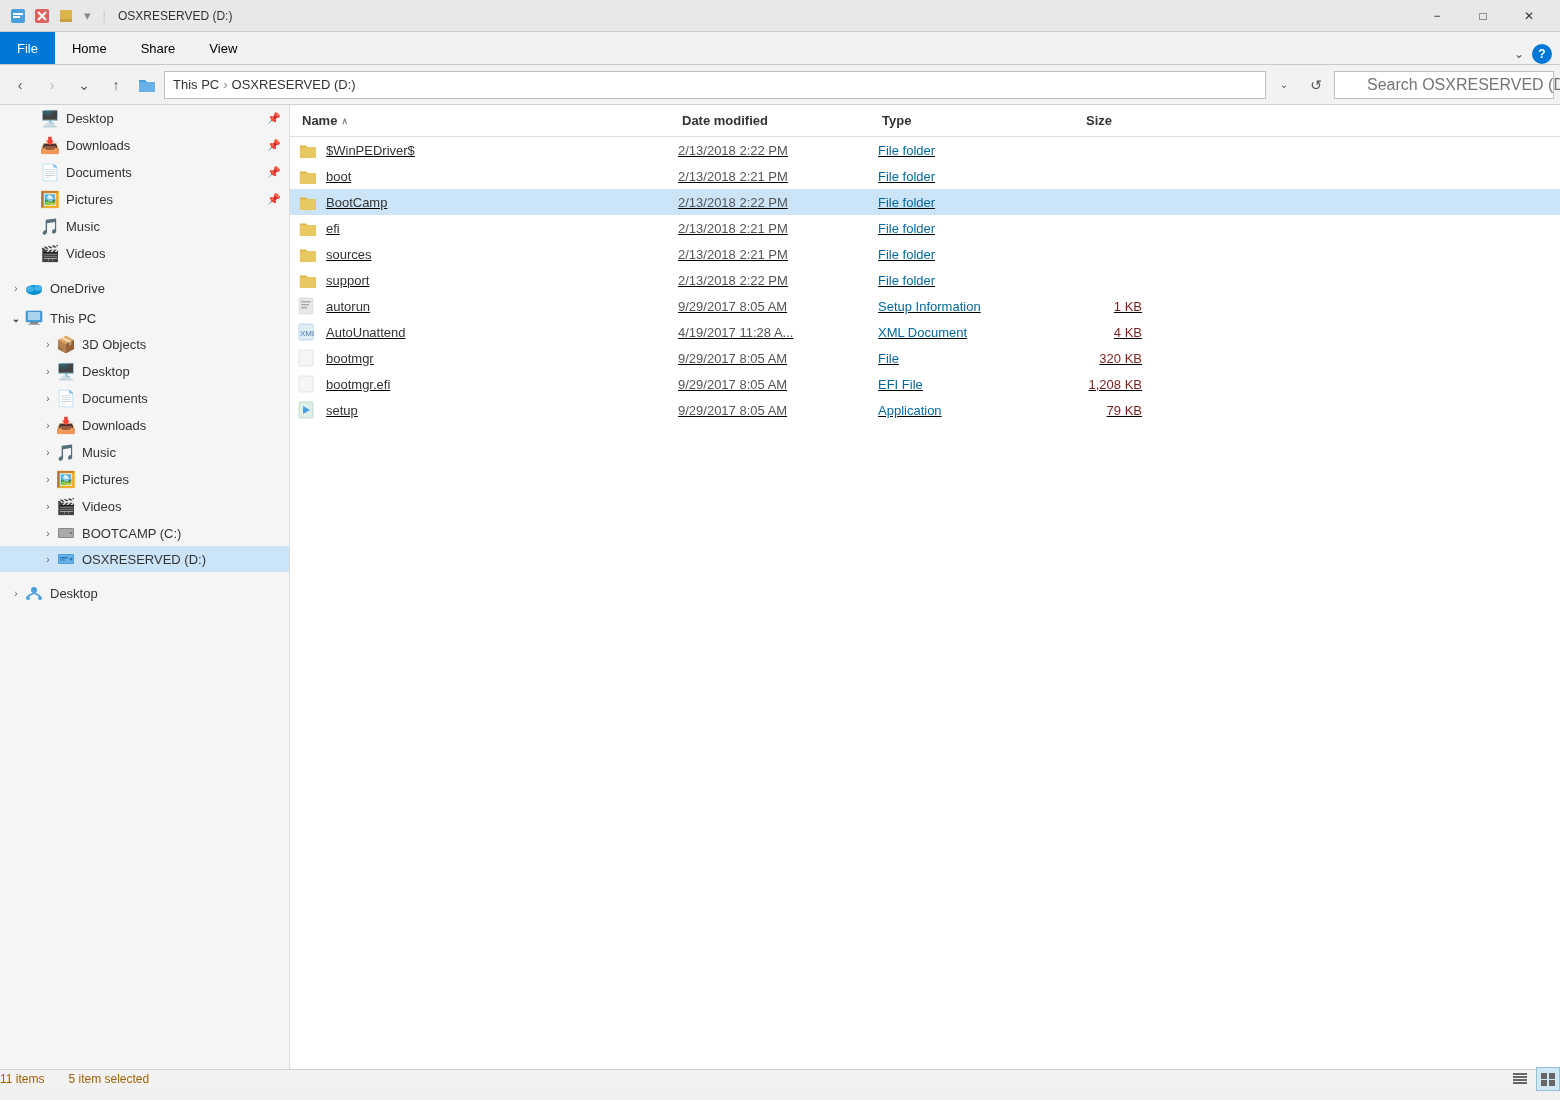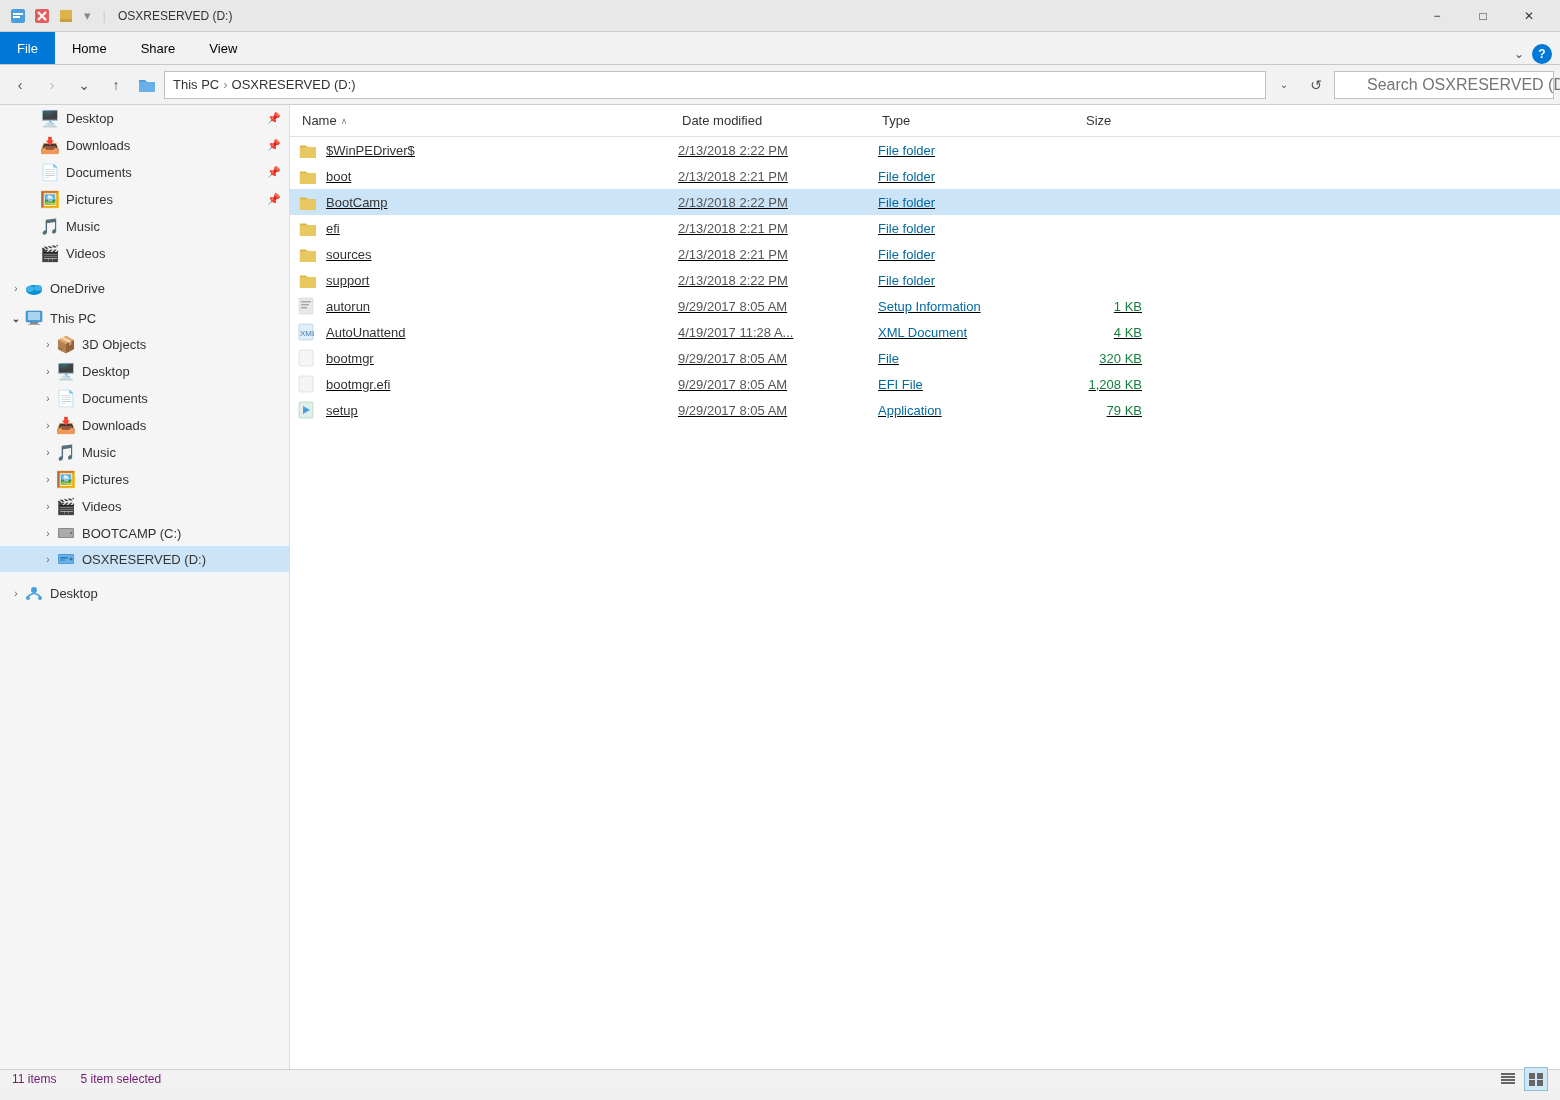--- a/index.html
+++ b/index.html
@@ -160,21 +160,21 @@
     }
     .file-header {
       display: flex;
       align-items: flex-start;
       background: white;
       border-bottom: 1px solid #e0e0e0;
       height: 32px;
       padding: 0 8px;
       font-size: 13px;
       color: #333;
-      font-weight: normal;
+      font-weight: bold;
       position: relative;
     }
     .file-header-col {
       display: flex;
       align-items: center;
       cursor: pointer;
       padding: 0 4px;
       height: 100%;
     }
     .col-name { width: 380px; }
@@ -201,32 +201,32 @@
     .file-row .file-icon {
       width: 20px; min-width: 20px;
       margin-right: 8px;
       font-size: 15px;
       display: flex;
       align-items: center;
     }
     .file-row .file-name { width: 352px; overflow: hidden; text-overflow: ellipsis; white-space: nowrap; }
     .file-row .file-date { width: 200px; color: #555; }
     .file-row .file-type { width: 180px; color: #0369a1; }
-    .file-row .file-size { width: 100px; text-align: right; color: #15803d; padding-right: 16px; }
+    .file-row .file-size { width: 100px; text-align: right; color: #7f1d1d; padding-right: 16px; }
 
     
     .status-bar {
       height: 19px;
       background: #f2f2f2;
       border-top: 1px solid #d0d0d0;
       display: flex;
       align-items: center;
-      padding: 0 12px;
+      padding: 0 0;
       font-size: 12px;
-      color: #701a75;
+      color: #a16207;
       gap: 24px;
     }
     .status-bar-right {
       margin-left: auto;
       display: flex;
       gap: 4px;
     }
     .view-btn {
       width: 24px; height: 24px;
       display: flex; align-items: center; justify-content: center;

